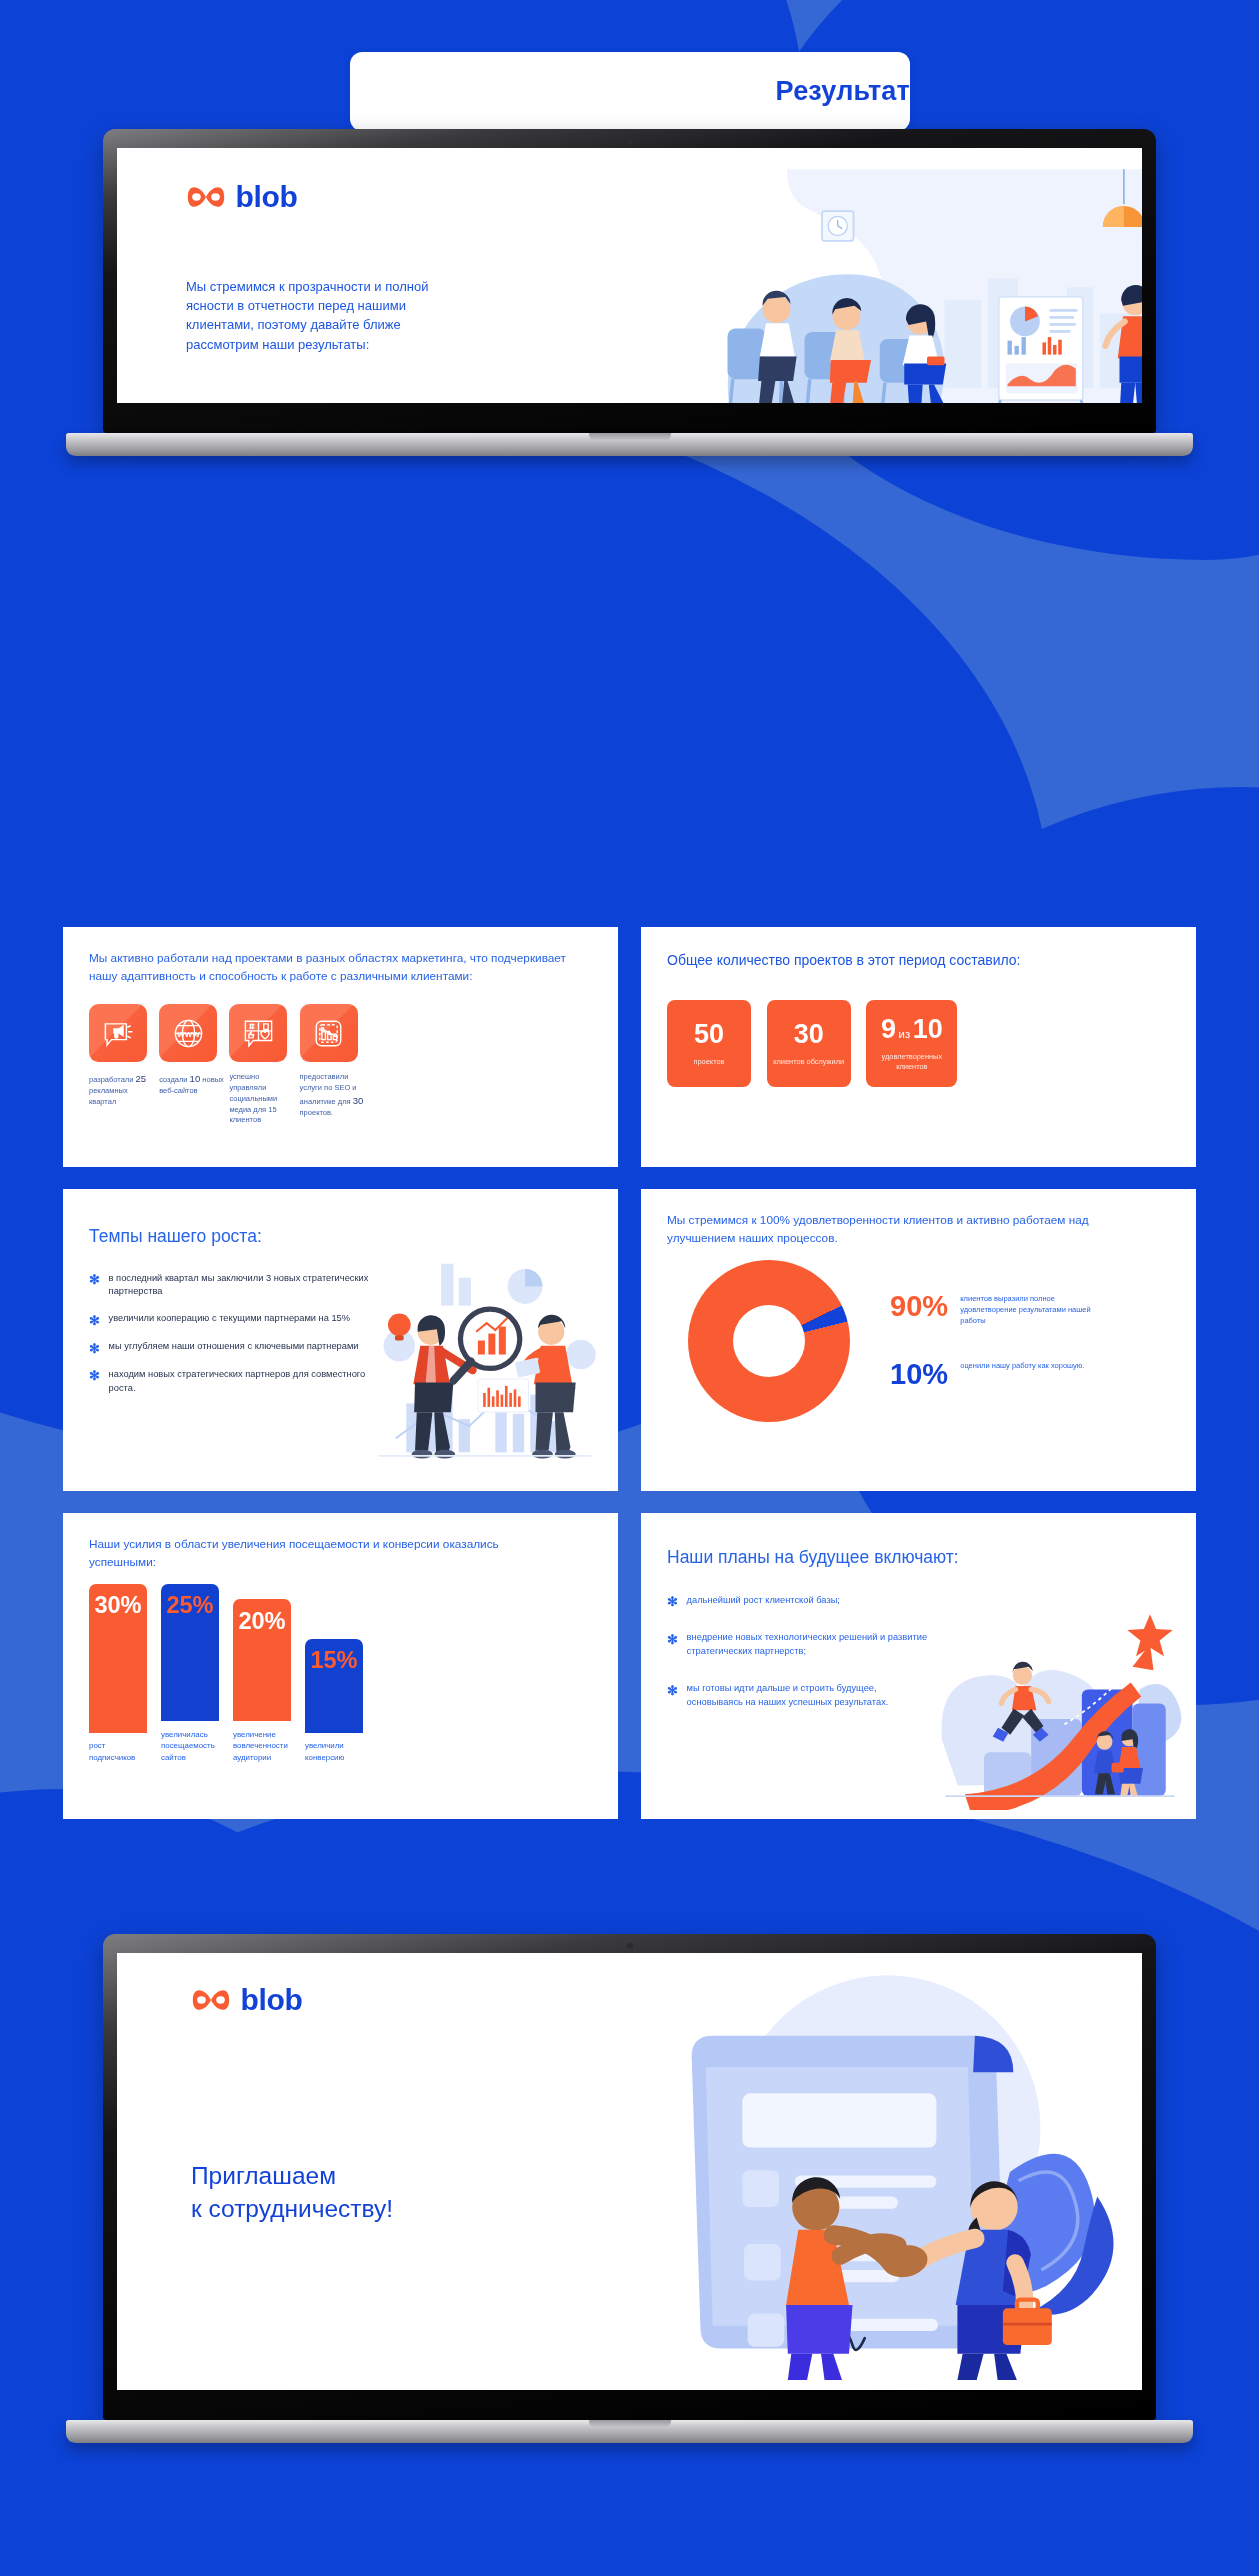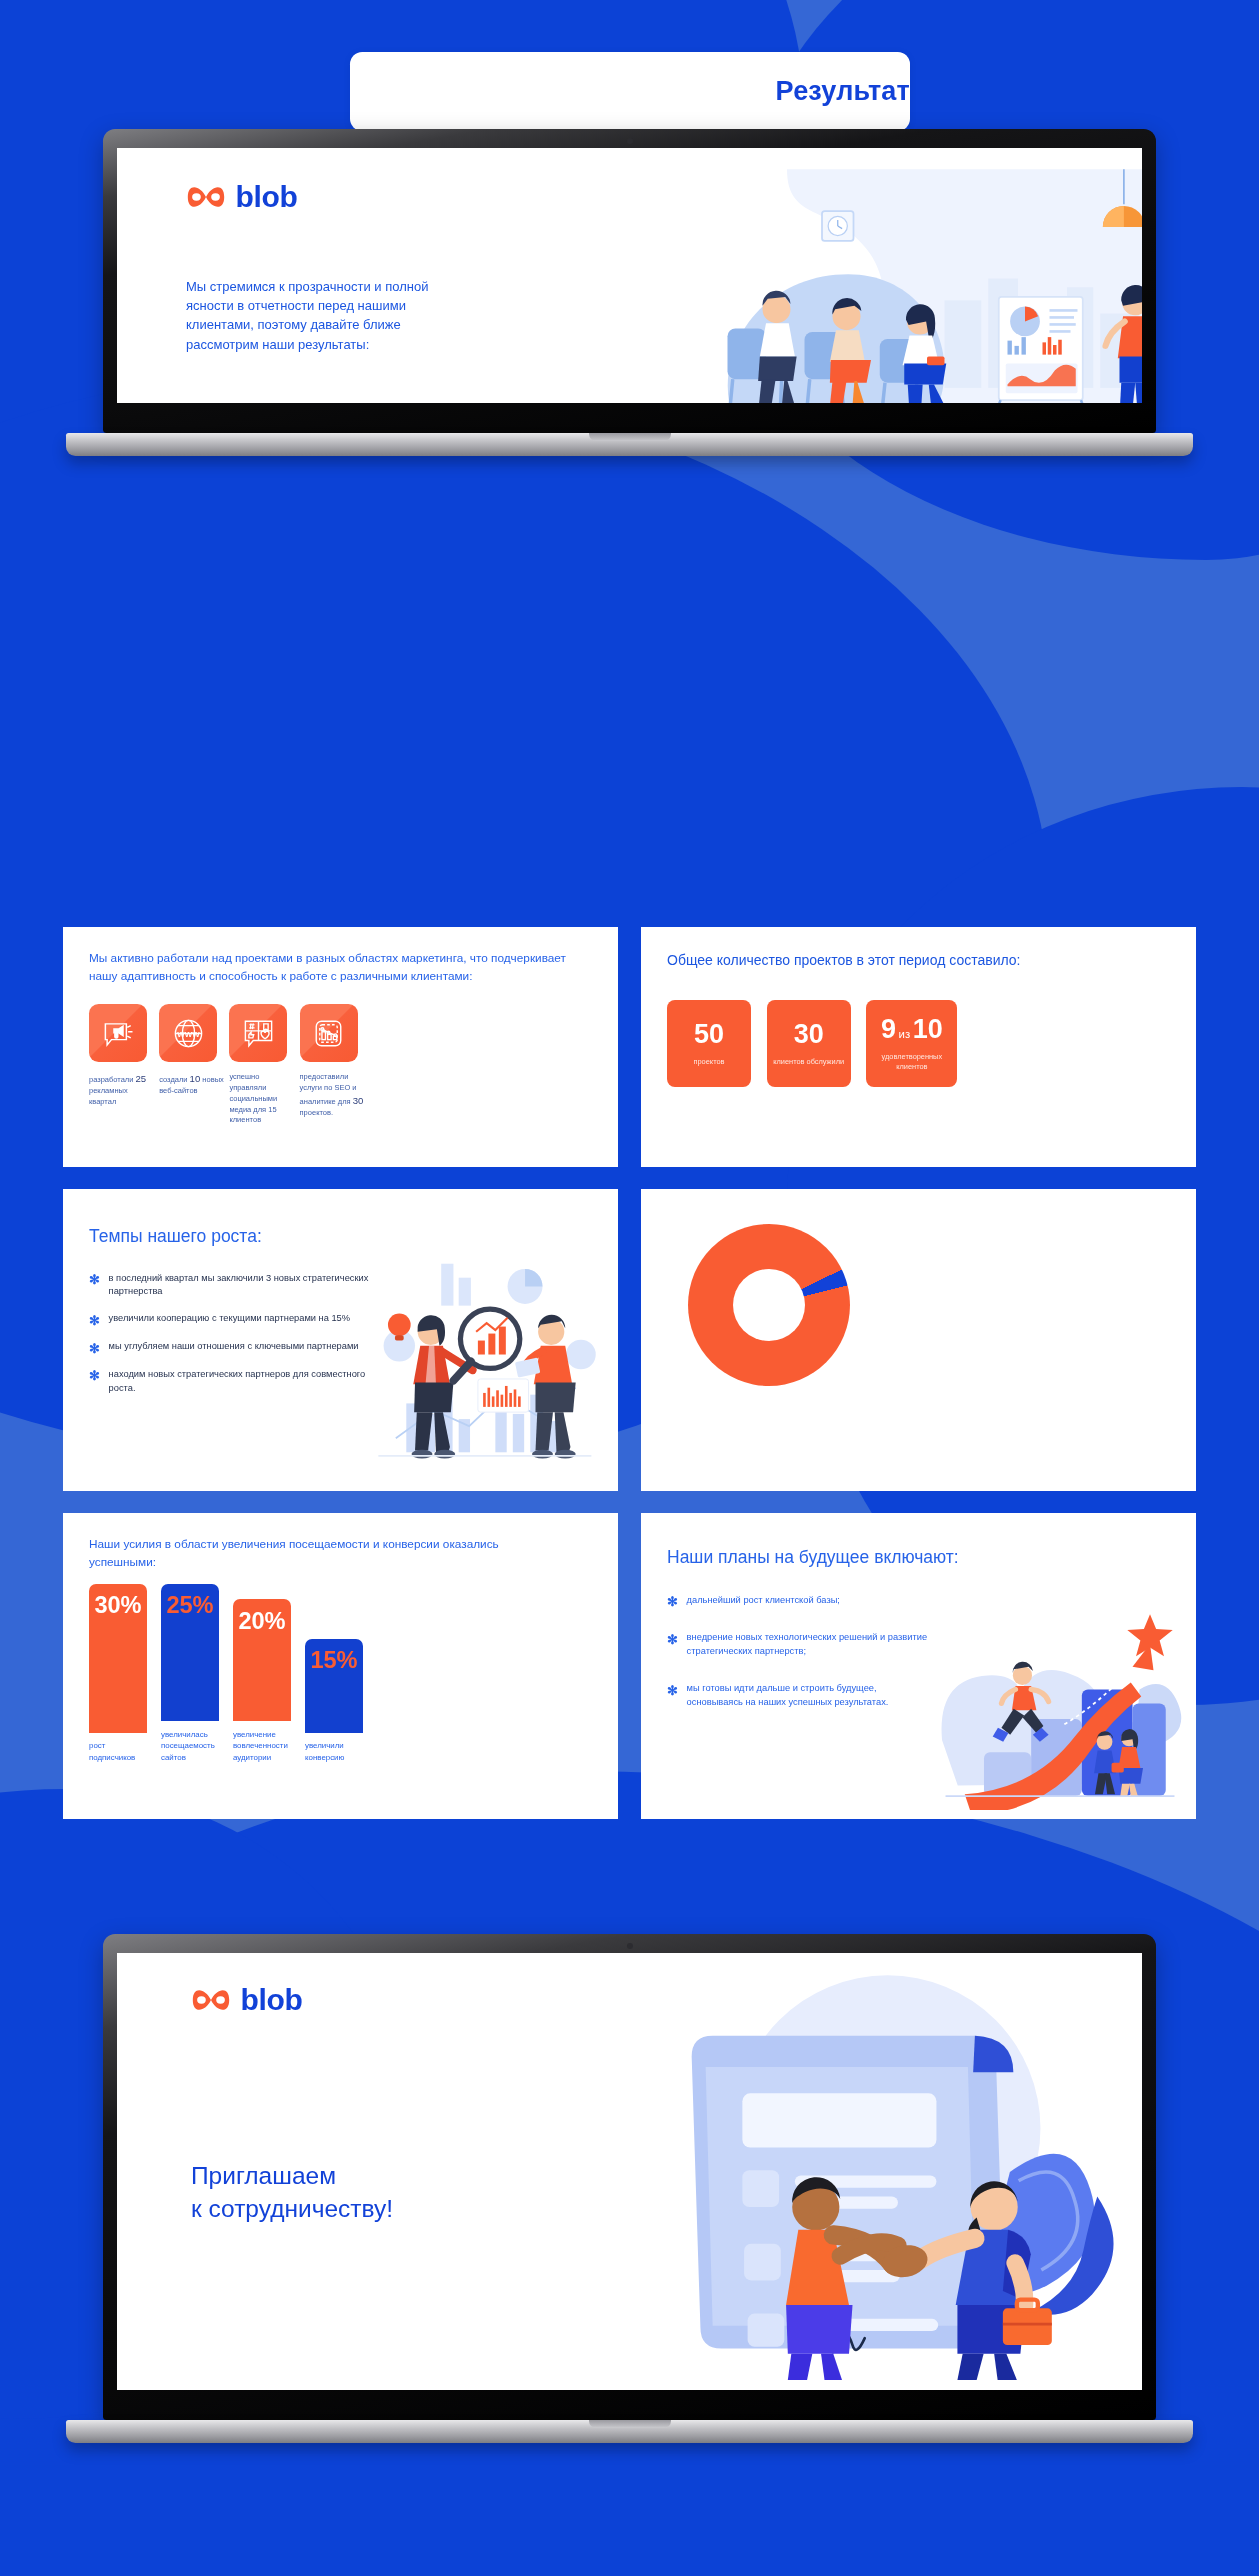--- a/index.html
+++ b/index.html
@@ -431,23 +431,34 @@
           <ellipse cx="228" cy="236" rx="12" ry="5" fill="#4a5670"></ellipse>
           <path d="M202 118 q-16 8 -20 18" stroke="#f95c33" stroke-width="9" fill="none" stroke-linecap="round"></path>
           <rect x="172" y="128" width="26" height="18" rx="2" fill="#dbe6fb" transform="rotate(-12 185 137)"></rect>
         </g>
         <line x1="14" y1="238" x2="258" y2="238" stroke="#e5ecf9" stroke-width="2"></line>
       </svg>
     </div>
   </div>
 
   <div class="card h2">
+    <div class="card-title-sm" style="width:463px;">Мы стремимся к 100% удовлетворенности клиентов и активно работаем над улучшением наших процессов.</div>
     <div style="display:flex;align-items:center;gap:40px;margin-top:12.2px;">
       <div style="position:relative;margin-left:21px;">
         <div class="donut"></div>
+      </div>
+      <div style="flex:1;">
+        <div style="display:flex;align-items:flex-start;gap:12.2px;margin-bottom:31.5px;">
+          <div class="legend-num-o">90%</div>
+          <div class="legend-txt" style="width:131px;padding-top:3.5px;">клиентов выразили полное удовлетворение результатами нашей работы</div>
+        </div>
+        <div style="display:flex;align-items:flex-start;gap:12.2px;">
+          <div class="legend-num-b">10%</div>
+          <div class="legend-txt" style="width:131px;padding-top:3.5px;">оценили нашу работу как хорошую.</div>
+        </div>
       </div>
     </div>
   </div>
 
   <div class="card h3">
     <div class="card-title-sm" style="width:455px;">Наши усилия в области увеличения посещаемости и конверсии оказались успешными:</div>
     <div class="bars">
       <div class="barcol">
         <div class="bar" style="height:179px;background:#f95c33;">
           <span class="v" style="color:#fff;">30%</span>

